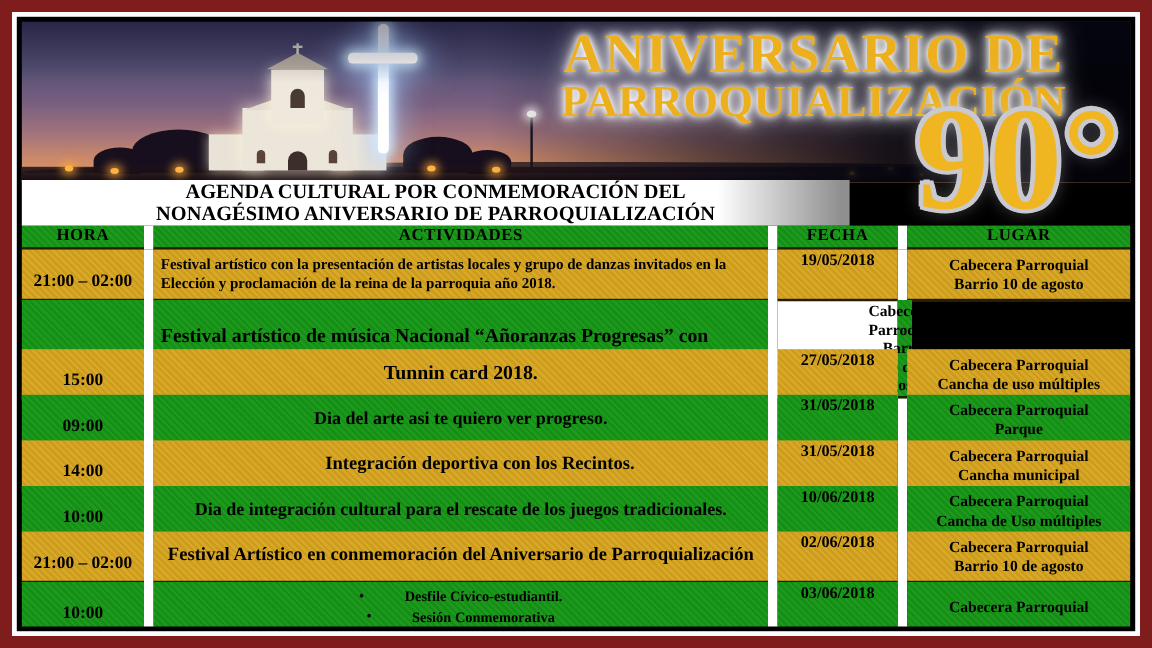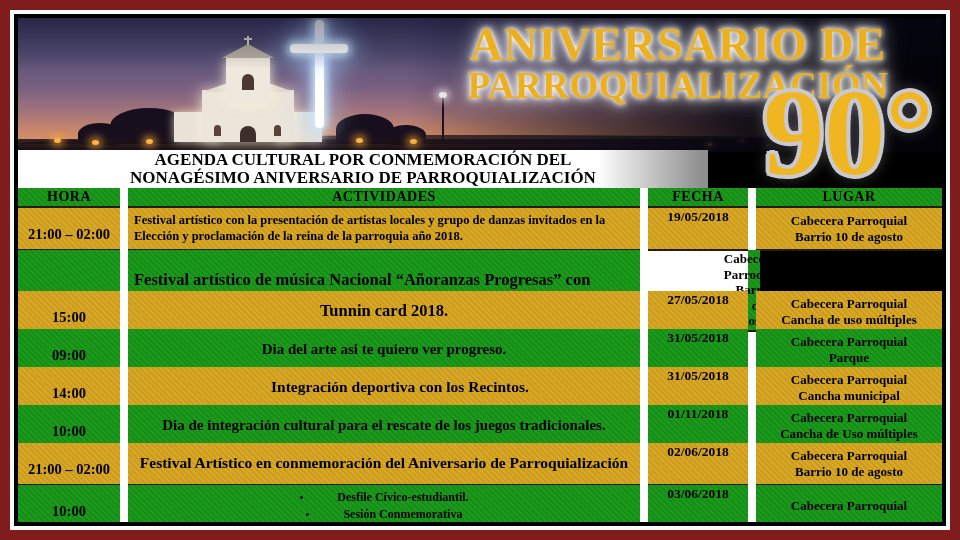--- a/index.html
+++ b/index.html
@@ -225,21 +225,21 @@
             <div class="cell gold cell-lugar">
               <div>Cabecera Parroquial</div>
               <div>Cancha municipal</div>
             </div>
           </div>
           <div class="t-row" style="height: 38px;">
             <div class="cell green cell-hora">10:00</div>
             <div class="gut"></div>
             <div class="cell green cell-actividad" style="font-size: 15px; line-height: 18.3px;">Dia de integración cultural para el rescate de los juegos tradicionales.</div>
             <div class="gut"></div>
-            <div class="cell green cell-fecha">01/11/2018</div>
+            <div class="cell green cell-fecha">10/06/2018</div>
             <div class="gut"></div>
             <div class="cell green cell-lugar">
               <div>Cabecera Parroquial</div>
               <div>Cancha de Uso múltiples</div>
             </div>
           </div>
           <div class="t-row" style="height: 42px;">
             <div class="cell gold cell-hora">21:00 – 02:00</div>
             <div class="gut"></div>
             <div class="cell gold cell-actividad" style="font-size: 15.5px; line-height: 18.91px;">Festival Artístico en conmemoración del Aniversario de Parroquialización</div>

